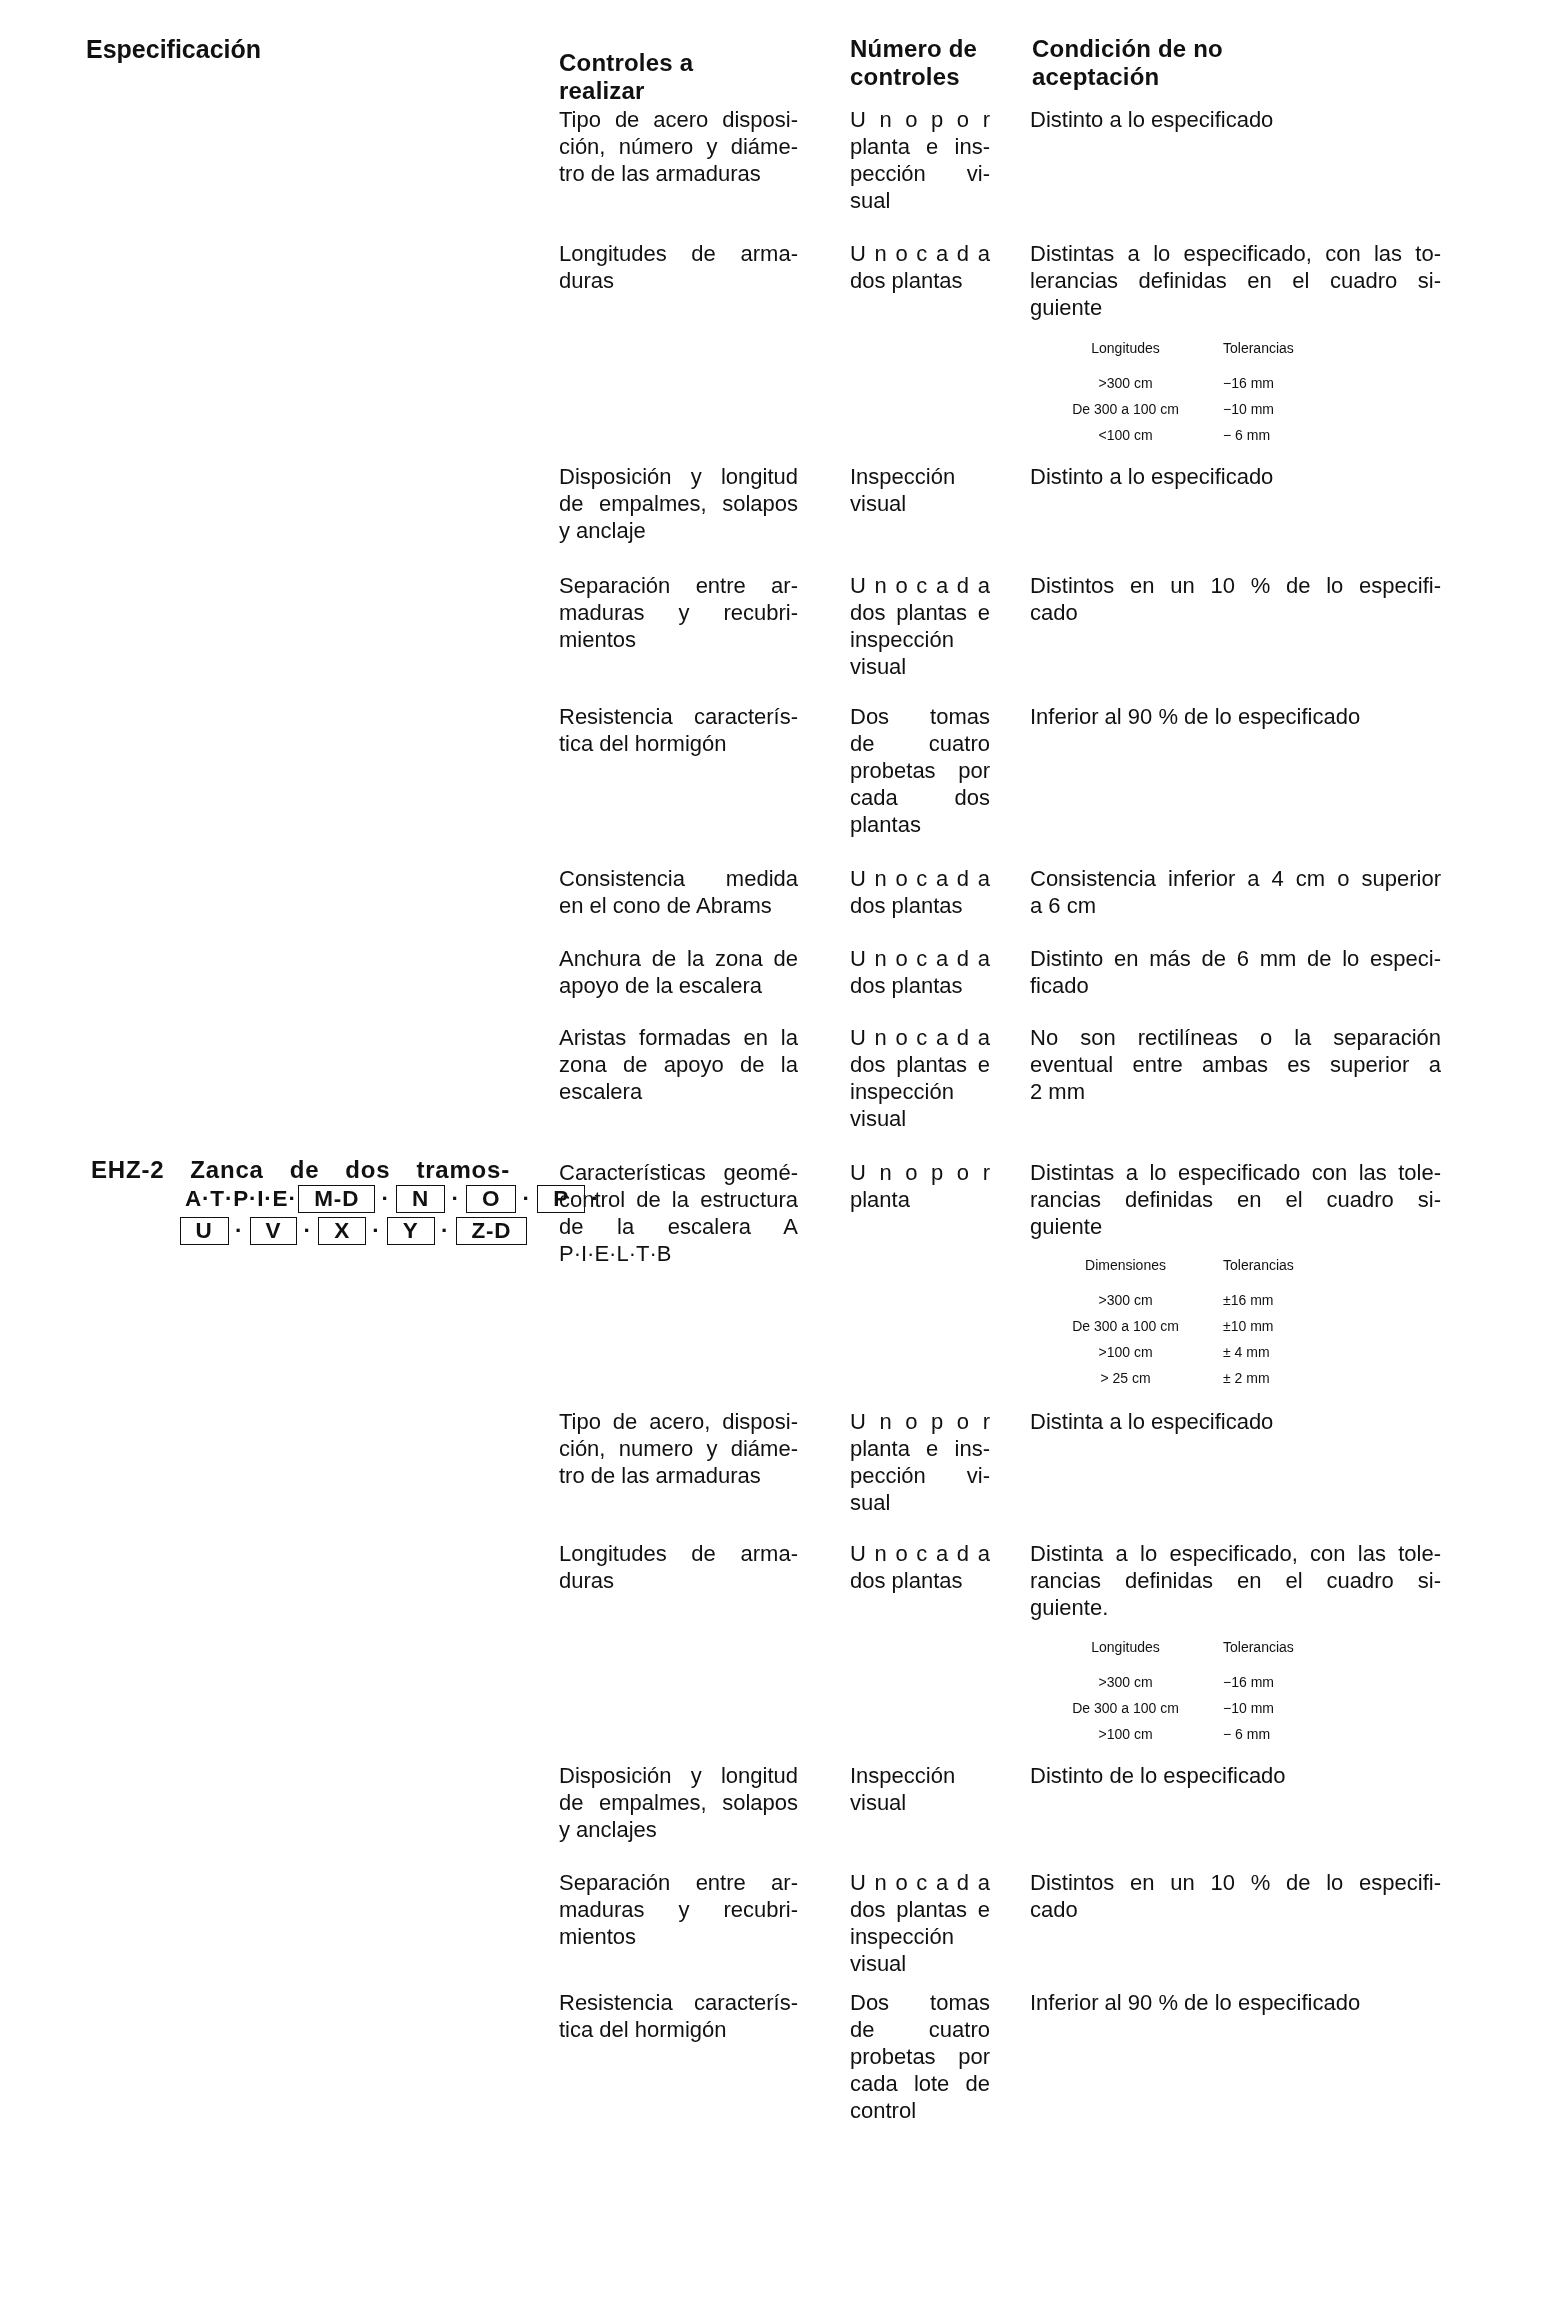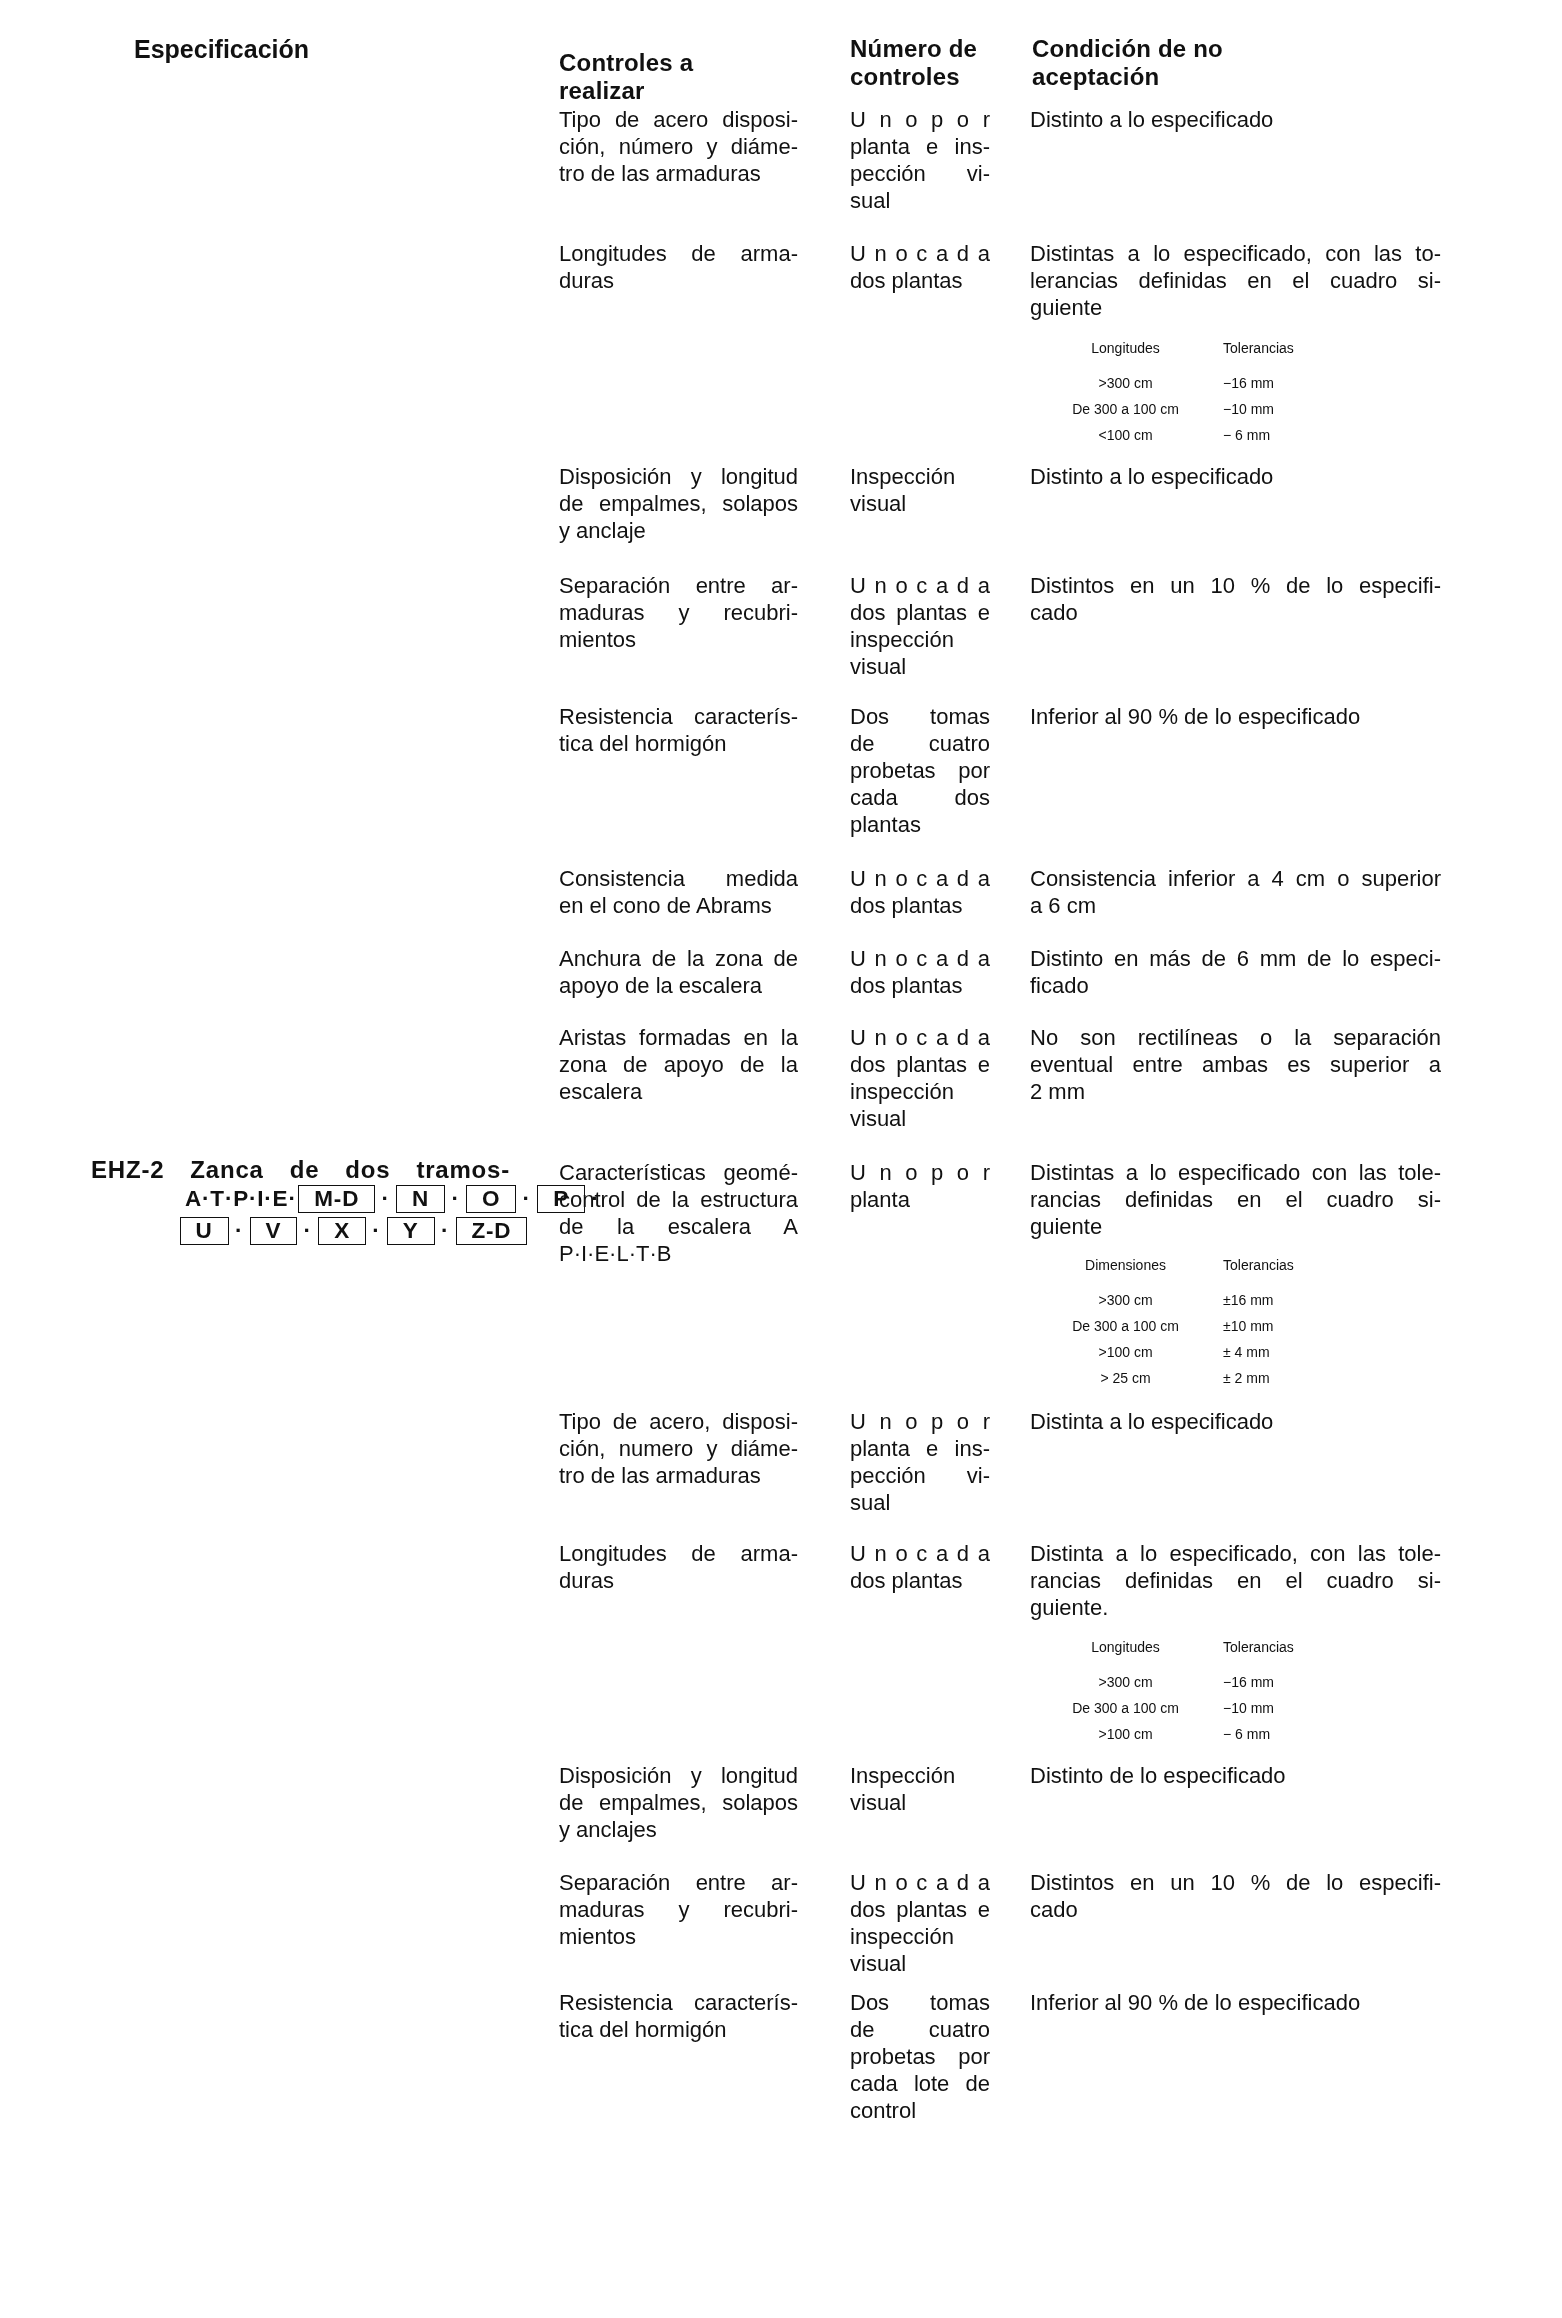--- a/index.html
+++ b/index.html
@@ -2,21 +2,21 @@
 <html style="font-size:12.4px"><head>
 <meta charset="utf-8">
 <style>
   html, body { margin: 0; padding: 0; background: #ffffff; }
   body {
     width: 1563px; height: 2319px; position: relative; overflow: hidden;
     font-family: "Liberation Sans", sans-serif; color: #111111;
   }
   .abs { position: absolute; }
   .hdr { font-weight: bold; font-size: 24px; line-height: 28px; letter-spacing: 0.2px; }
-  .spec-title { font-weight: bold; font-size: 25px; line-height: 28px; margin-left: 48px; }
+  .spec-title { font-weight: bold; font-size: 25px; line-height: 28px; }
   .cell { position: absolute; font-size: 22px; line-height: 27px; }
   .cell .ln { display: block; white-space: nowrap; }
   .cell.just .ln { text-align: justify; text-align-last: justify; white-space: normal; }
   .cell.just .ln.last { text-align-last: left; }
   .c2 { left: 559px; width: 239px; }
   .c3 { left: 850px; width: 140px; }
   .c4 { left: 1030px; width: 411px; }
 
   .subtable { position: absolute; font-size: 14px; }
   .subtable .row { position: relative; height: 26px; line-height: 26px; }

